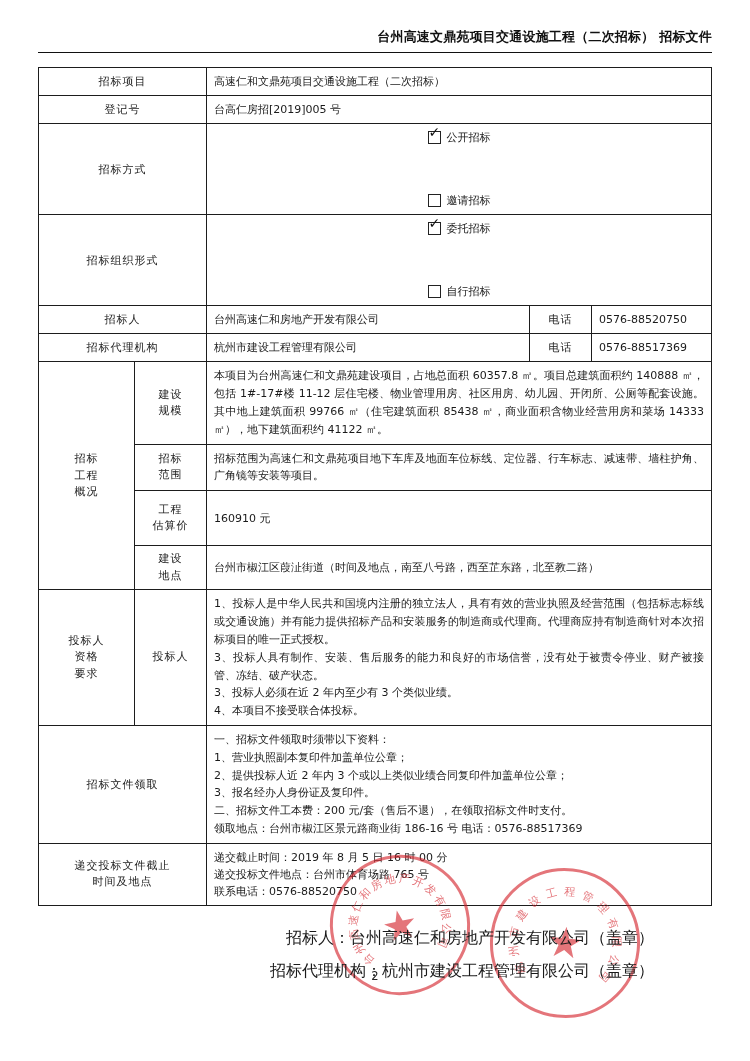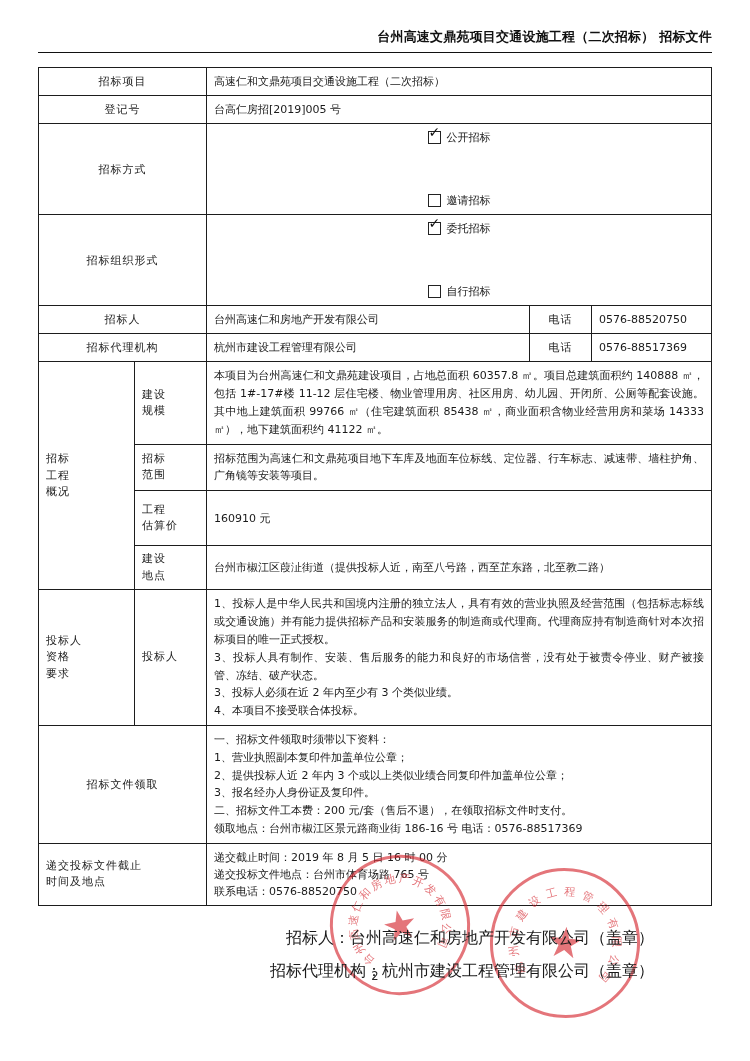--- a/index.html
+++ b/index.html
@@ -50,20 +50,21 @@
   table.main td {
     border: 1px solid #1d1d1d;
     padding: 5px 7px;
     vertical-align: middle;
   }
   .lbl {
     text-align: center;
     letter-spacing: 1px;
   }
   .lbl-v {
+    text-align: center;
     letter-spacing: 1px;
     line-height: 1.5;
   }
   .val {
     text-align: left;
   }
   .val-just {
     text-align: justify;
     text-justify: inter-ideograph;
     line-height: 1.62;
@@ -254,21 +255,21 @@
         <div>工程</div>
         <div>估算价</div>
       </td>
       <td class="val" colspan="3" style="height:44px">160910 元</td>
     </tr>
     <tr>
       <td class="lbl-v">
         <div>建设</div>
         <div>地点</div>
       </td>
-      <td class="val" colspan="3">台州市椒江区葭沚街道（提供投标人近，南至八号路，西至芷东路，北至教二路）</td>
+      <td class="val" colspan="3">台州市椒江区葭沚街道（时间及地点，南至八号路，西至芷东路，北至教二路）</td>
     </tr>
 
     <tr>
       <td class="lbl-v">
         <div>投标人</div>
         <div>资格</div>
         <div>要求</div>
       </td>
       <td class="lbl-v">投标人</td>
       <td class="val-just" colspan="3">

